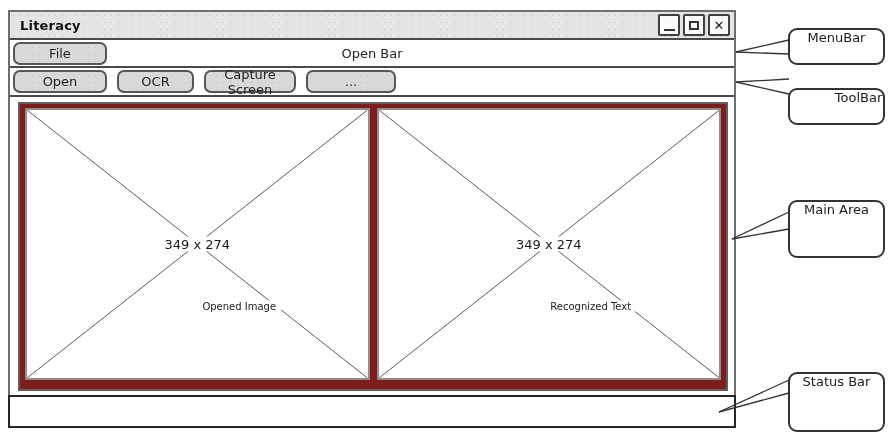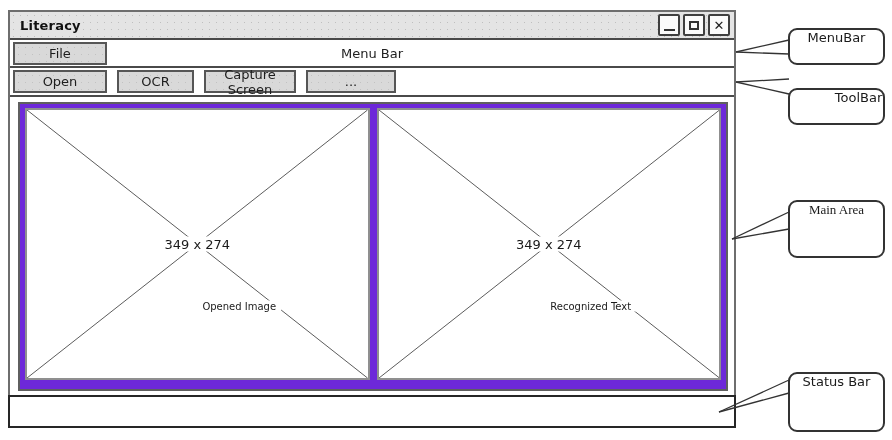--- a/index.html
+++ b/index.html
@@ -55,21 +55,21 @@
   }
   .menubar-label {
     position: absolute; left: 0; right: 0; text-align: center;
     font-size: 13px; color: #222; pointer-events: none;
   }
 
   .sk-btn {
     background-color: #d9d9d9;
     background-image: radial-gradient(circle, #c2c2c2 0.8px, transparent 0.9px);
     background-size: 7px 7px;
-    border: 2px solid #565656; border-radius: 0;
+    border: 2px solid #565656; border-radius: 7px;
     height: 23px;
     font-family: inherit; font-size: 13px; color: #1d1d1d;
     display: flex; align-items: center; justify-content: center;
     padding: 0 4px;
   }
   .file-btn { width: 94px; margin-left: 3px; position: relative; z-index: 1; }
 
   .toolbar {
     height: 29px; flex: 0 0 29px;
     border-bottom: 2px solid #4a4a4a;
@@ -84,21 +84,21 @@
 
   .main {
     flex: 1 1 auto; background: #fff;
     padding: 5px 6px 4px 8px;
   }
   .main-box {
     width: 100%; height: 100%;
     border: 2px solid #5f5f5f;
     display: flex; gap: 7px;
     padding: 4px 5px 9px 5px;
-    background: #6d28d9;
+    background: #7f1d1d;
   }
   .panel {
     flex: 1 1 0; position: relative;
     border: 2px solid #8f8f8f;
     background: #fff;
   }
   .panel svg { position: absolute; left: 0; top: 0; width: 100%; height: 100%; display: block; }
   .size-label {
     position: absolute; top: 50%; left: 50%; transform: translate(-50%, -50%);
     background: #fff; padding: 0 4px; font-size: 13px; color: #1a1a1a; white-space: nowrap;
@@ -120,21 +120,21 @@
   
   .callout {
     position: absolute; left: 788px; width: 97px;
     border: 2px solid #333; border-radius: 9px;
     background: #fff;
     display: flex; align-items: flex-start; justify-content: center;
     font-size: 13px; color: #1a1a1a;
   }
   .co-menubar   { top: 28px;  height: 37px; }
   .co-toolbar   { top: 88px;  height: 37px; padding-left: 44px; }
-  .co-mainarea  { top: 200px; height: 58px; font-family: Liberation Serif, serif; }
+  .co-mainarea  { top: 200px; height: 58px; }
   .co-statusbar { top: 372px; height: 60px; }
 
   .leaders {
     position: absolute; left: 0; top: 0; width: 892px; height: 440px;
     pointer-events: none;
   }
   .leaders line { stroke: #333; stroke-width: 1.3; }
 </style>
 </head>
 <body>
@@ -151,21 +151,21 @@
         <span class="glyph-max"></span>
       </button>
       <button class="win-btn">
         <span class="glyph-close">✕</span>
       </button>
     </div>
   </div>
 
   <div class="menubar">
     <button class="sk-btn file-btn">File</button>
-    <span class="menubar-label">Menu Bar</span>
+    <span class="menubar-label">Open Bar</span>
   </div>
 
   <div class="toolbar">
     <button class="sk-btn tb-0">Open</button>
     <button class="sk-btn tb-1">OCR</button>
     <button class="sk-btn tb-2">Capture Screen</button>
     <button class="sk-btn tb-3">...</button>
   </div>
 
   <div class="main">

